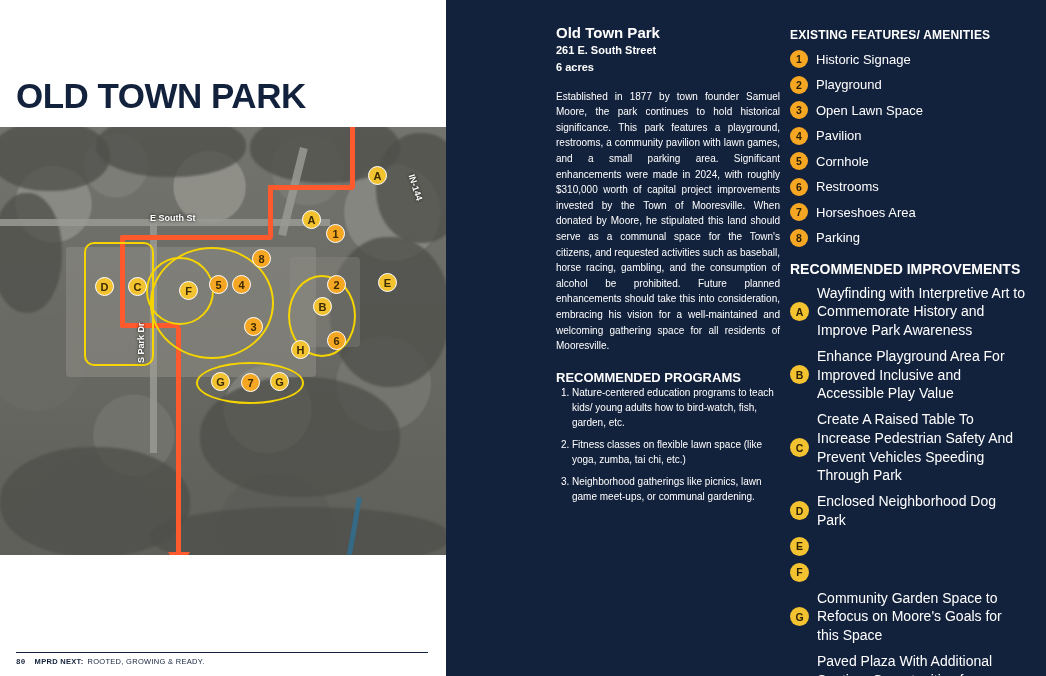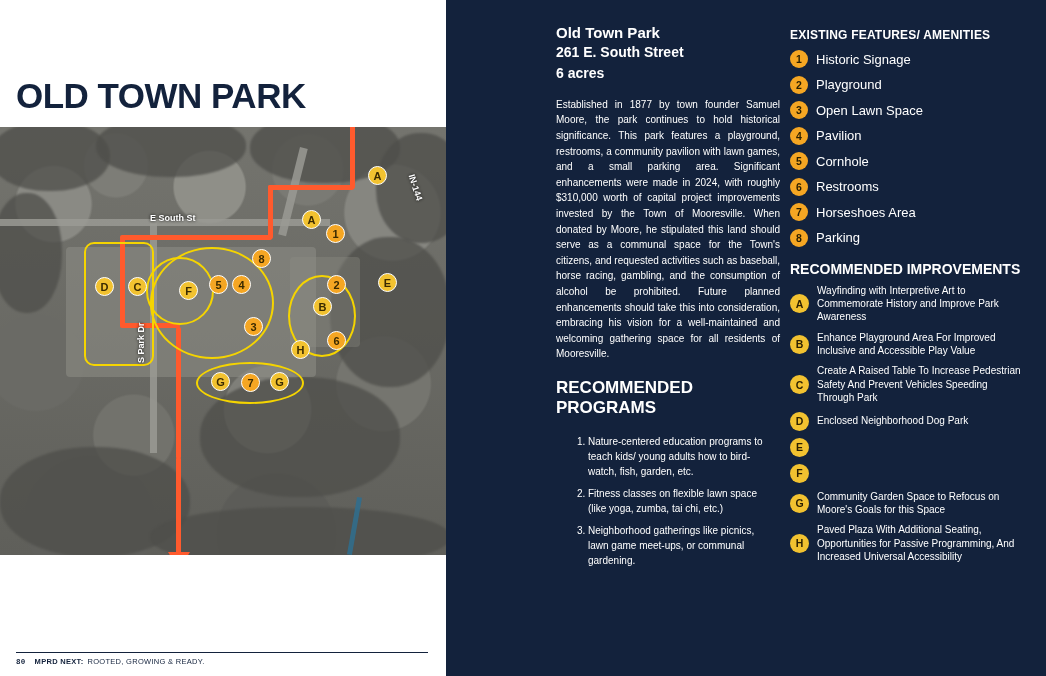--- a/index.html
+++ b/index.html
@@ -59,47 +59,47 @@
   }
   .pin.num{background:#f5a623;color:#3a2a00;}
   .pin.alpha{background:#f2c230;color:#3a2a00;}
 
   
   .right-page{position:absolute;left:446px;top:0;width:600px;height:676px;background:#13223c;color:#ffffff;}
   .col-mid{position:absolute;left:110px;top:24px;width:224px;}
   .col-right{position:absolute;left:344px;top:24px;width:236px;}
 
   .park-name{font-size:15px;font-weight:bold;color:#ffffff;margin:0 0 2px 0;}
-  .park-addr{font-size:14px;font-weight:bold;color:#ffffff;line-height:1.35;margin-bottom:2px;}
+  .park-addr{font-size:11px;font-weight:bold;color:#ffffff;line-height:1.35;margin-bottom:2px;}
   .park-desc{
     font-size:10px;line-height:1.56;text-align:justify;color:#ffffff;margin-top:14px;
   }
   .section-head{
-    font-size:17px;font-weight:bold;color:#ffffff;margin-top:16px;
-  }
-  ol.programs{margin:16px;padding-left:16px;}
+    font-size:13px;font-weight:bold;color:#ffffff;margin-top:16px;
+  }
+  ol.programs{margin:0;padding-left:16px;}
   ol.programs li{font-size:10px;line-height:1.5;margin-bottom:7px;color:#ffffff;}
 
   .amen-head{font-size:12px;font-weight:bold;letter-spacing:.2px;margin:4px 0 8px 0;}
   .amen-row{display:flex;align-items:center;margin-bottom:7.5px;}
   .amen-badge{
     width:18px;height:18px;border-radius:50%;background:#f5a623;
     display:flex;align-items:center;justify-content:center;
     font-size:10.5px;font-weight:bold;color:#2a1f00;flex:0 0 18px;margin-right:8px;
   }
   .amen-label{font-size:13px;color:#ffffff;}
 
   .imp-head{font-size:14px;font-weight:bold;margin:14px 0 7px 0;}
   .imp-row{display:flex;align-items:center;margin-bottom:7px;}
   .imp-badge{
     width:19px;height:19px;border-radius:50%;background:#f2c230;
     display:flex;align-items:center;justify-content:center;
     font-size:10.5px;font-weight:bold;color:#2a1f00;flex:0 0 19px;margin-right:8px;
   }
-  .imp-label{font-size:10px;line-height:1.34;color:#ffffff;}
+  .imp-label{font-size:14px;line-height:1.34;color:#ffffff;}
 
   
   .footer-left{
     position:absolute;left:16px;bottom:10px;width:412px;
     border-top:1.5px solid #13223c;padding-top:4px;
     font-size:7.5px;color:#13223c;letter-spacing:.3px;
     display:flex;align-items:center;
   }
   .footer-left .pg{font-weight:bold;margin-right:9px;font-family:Liberation Mono, monospace;}
   .footer-left .bold{font-weight:bold;margin-right:4px;}

